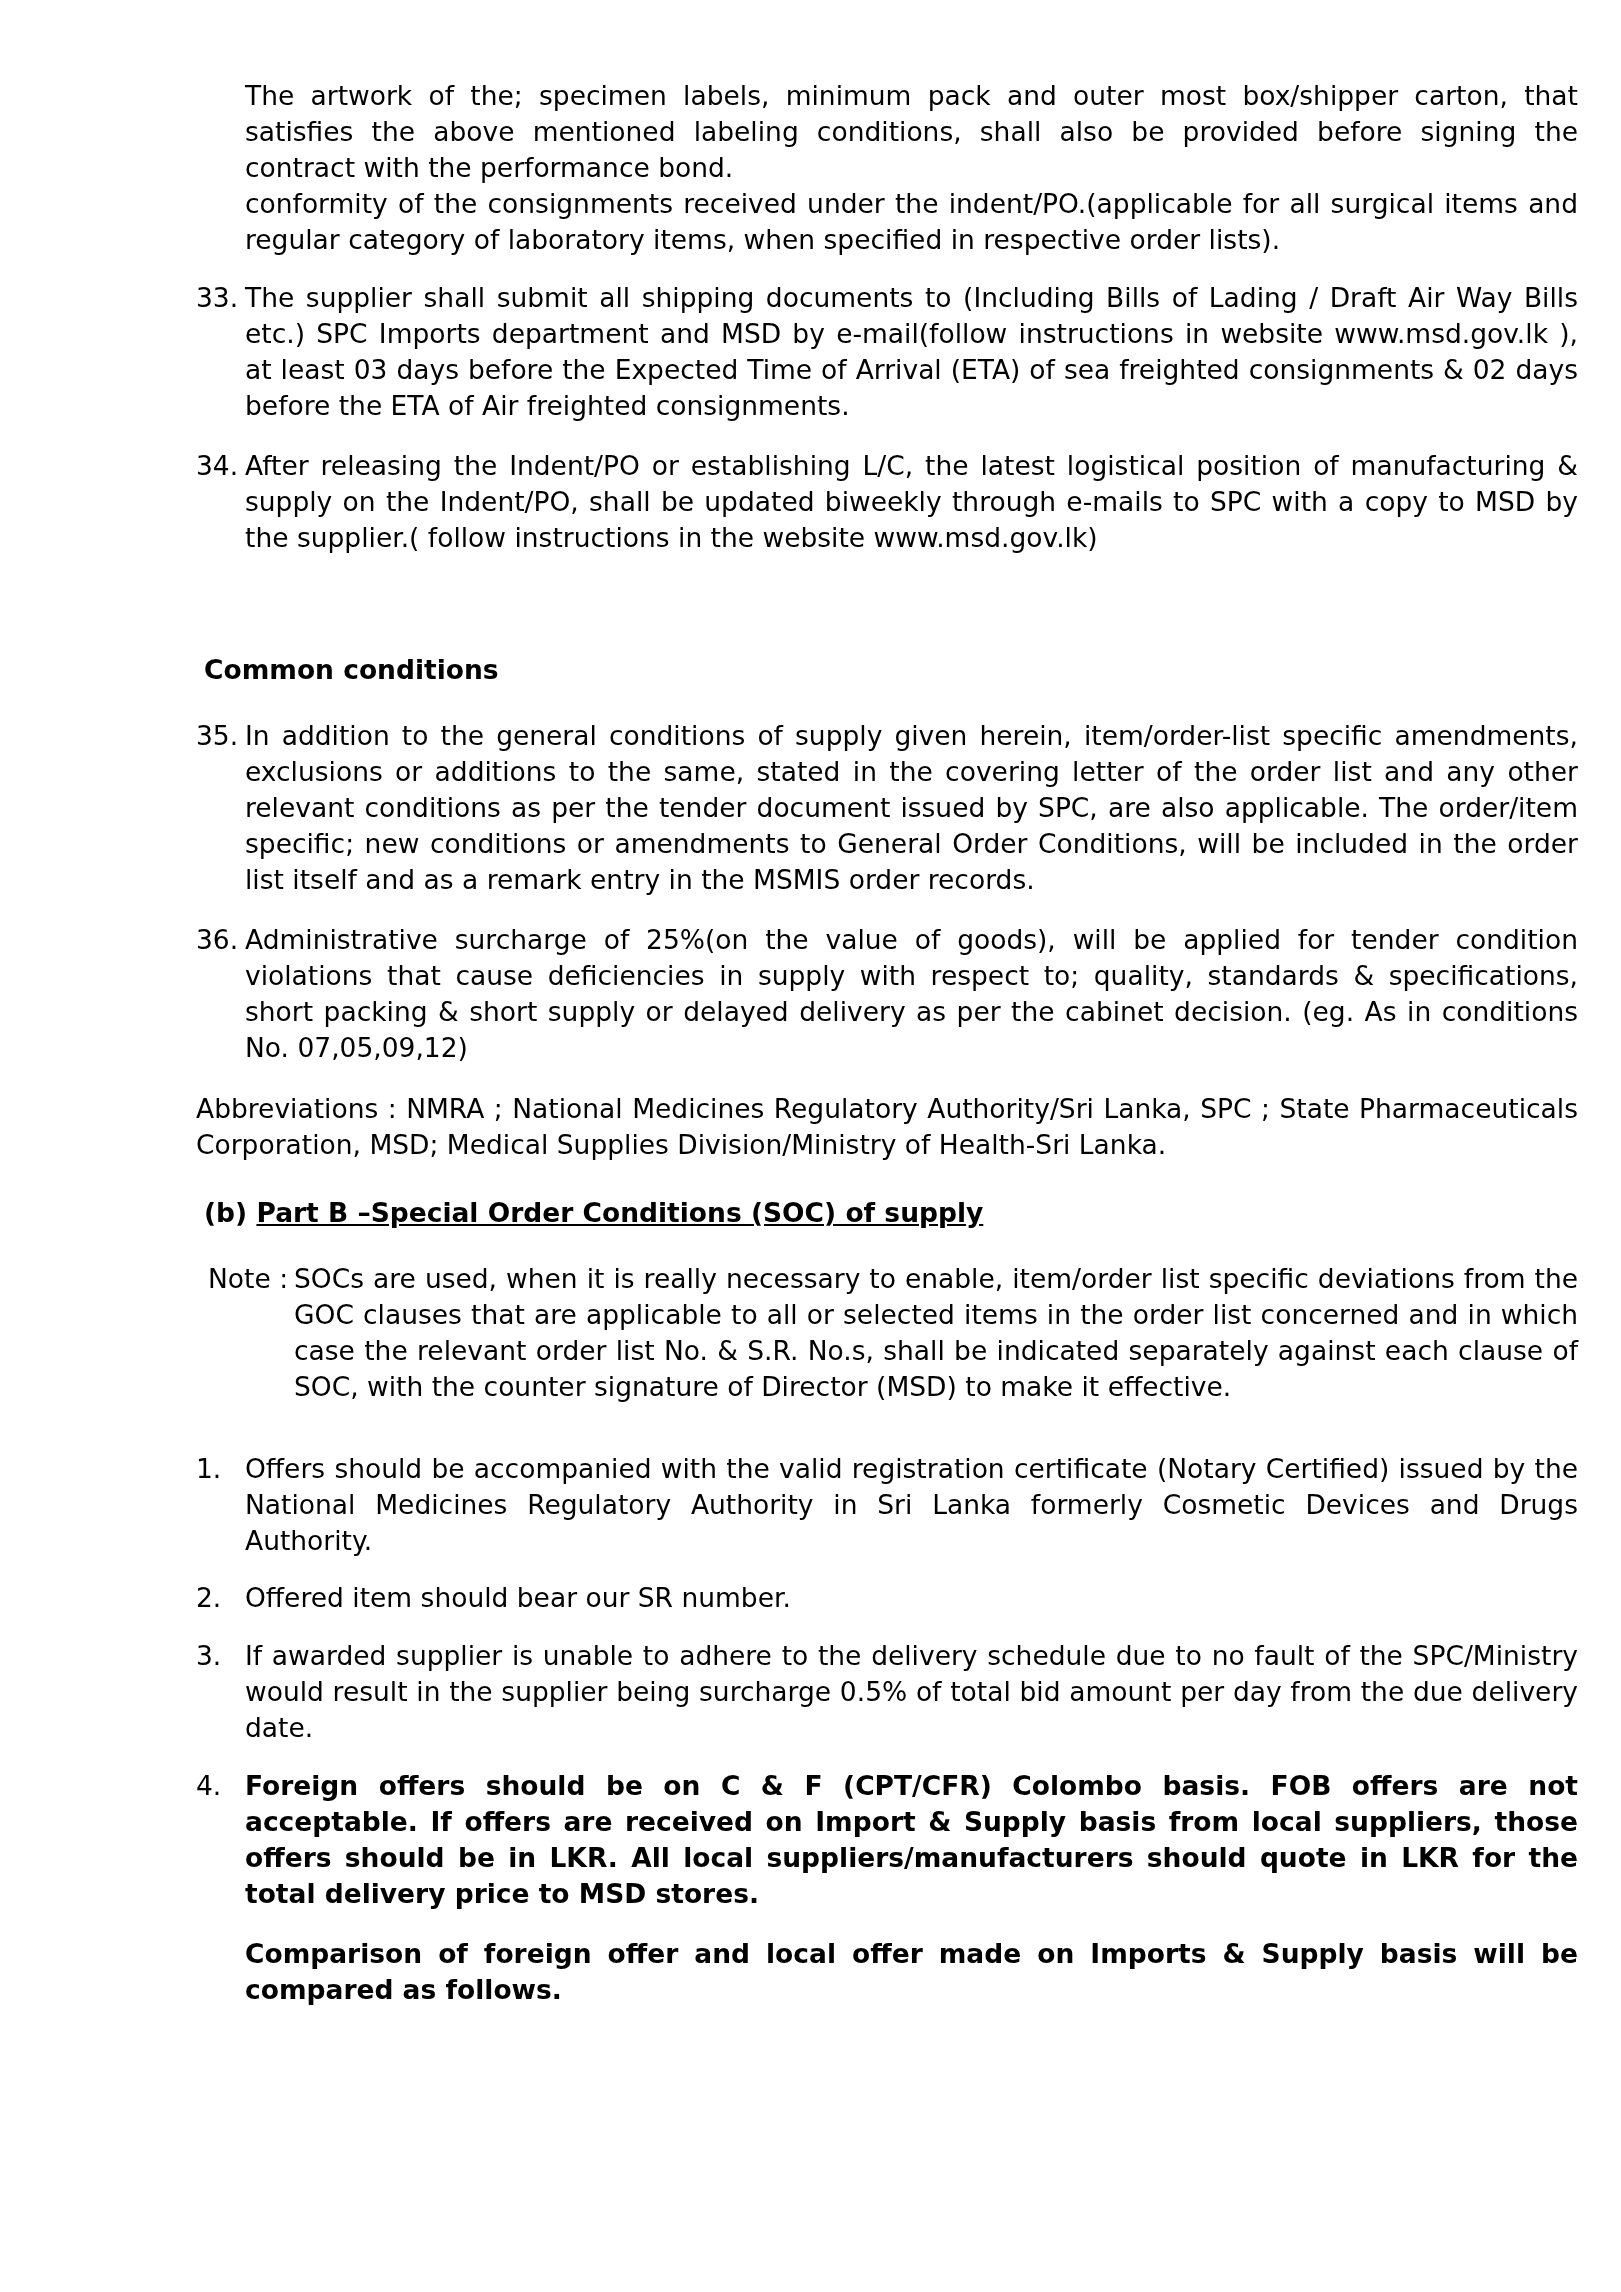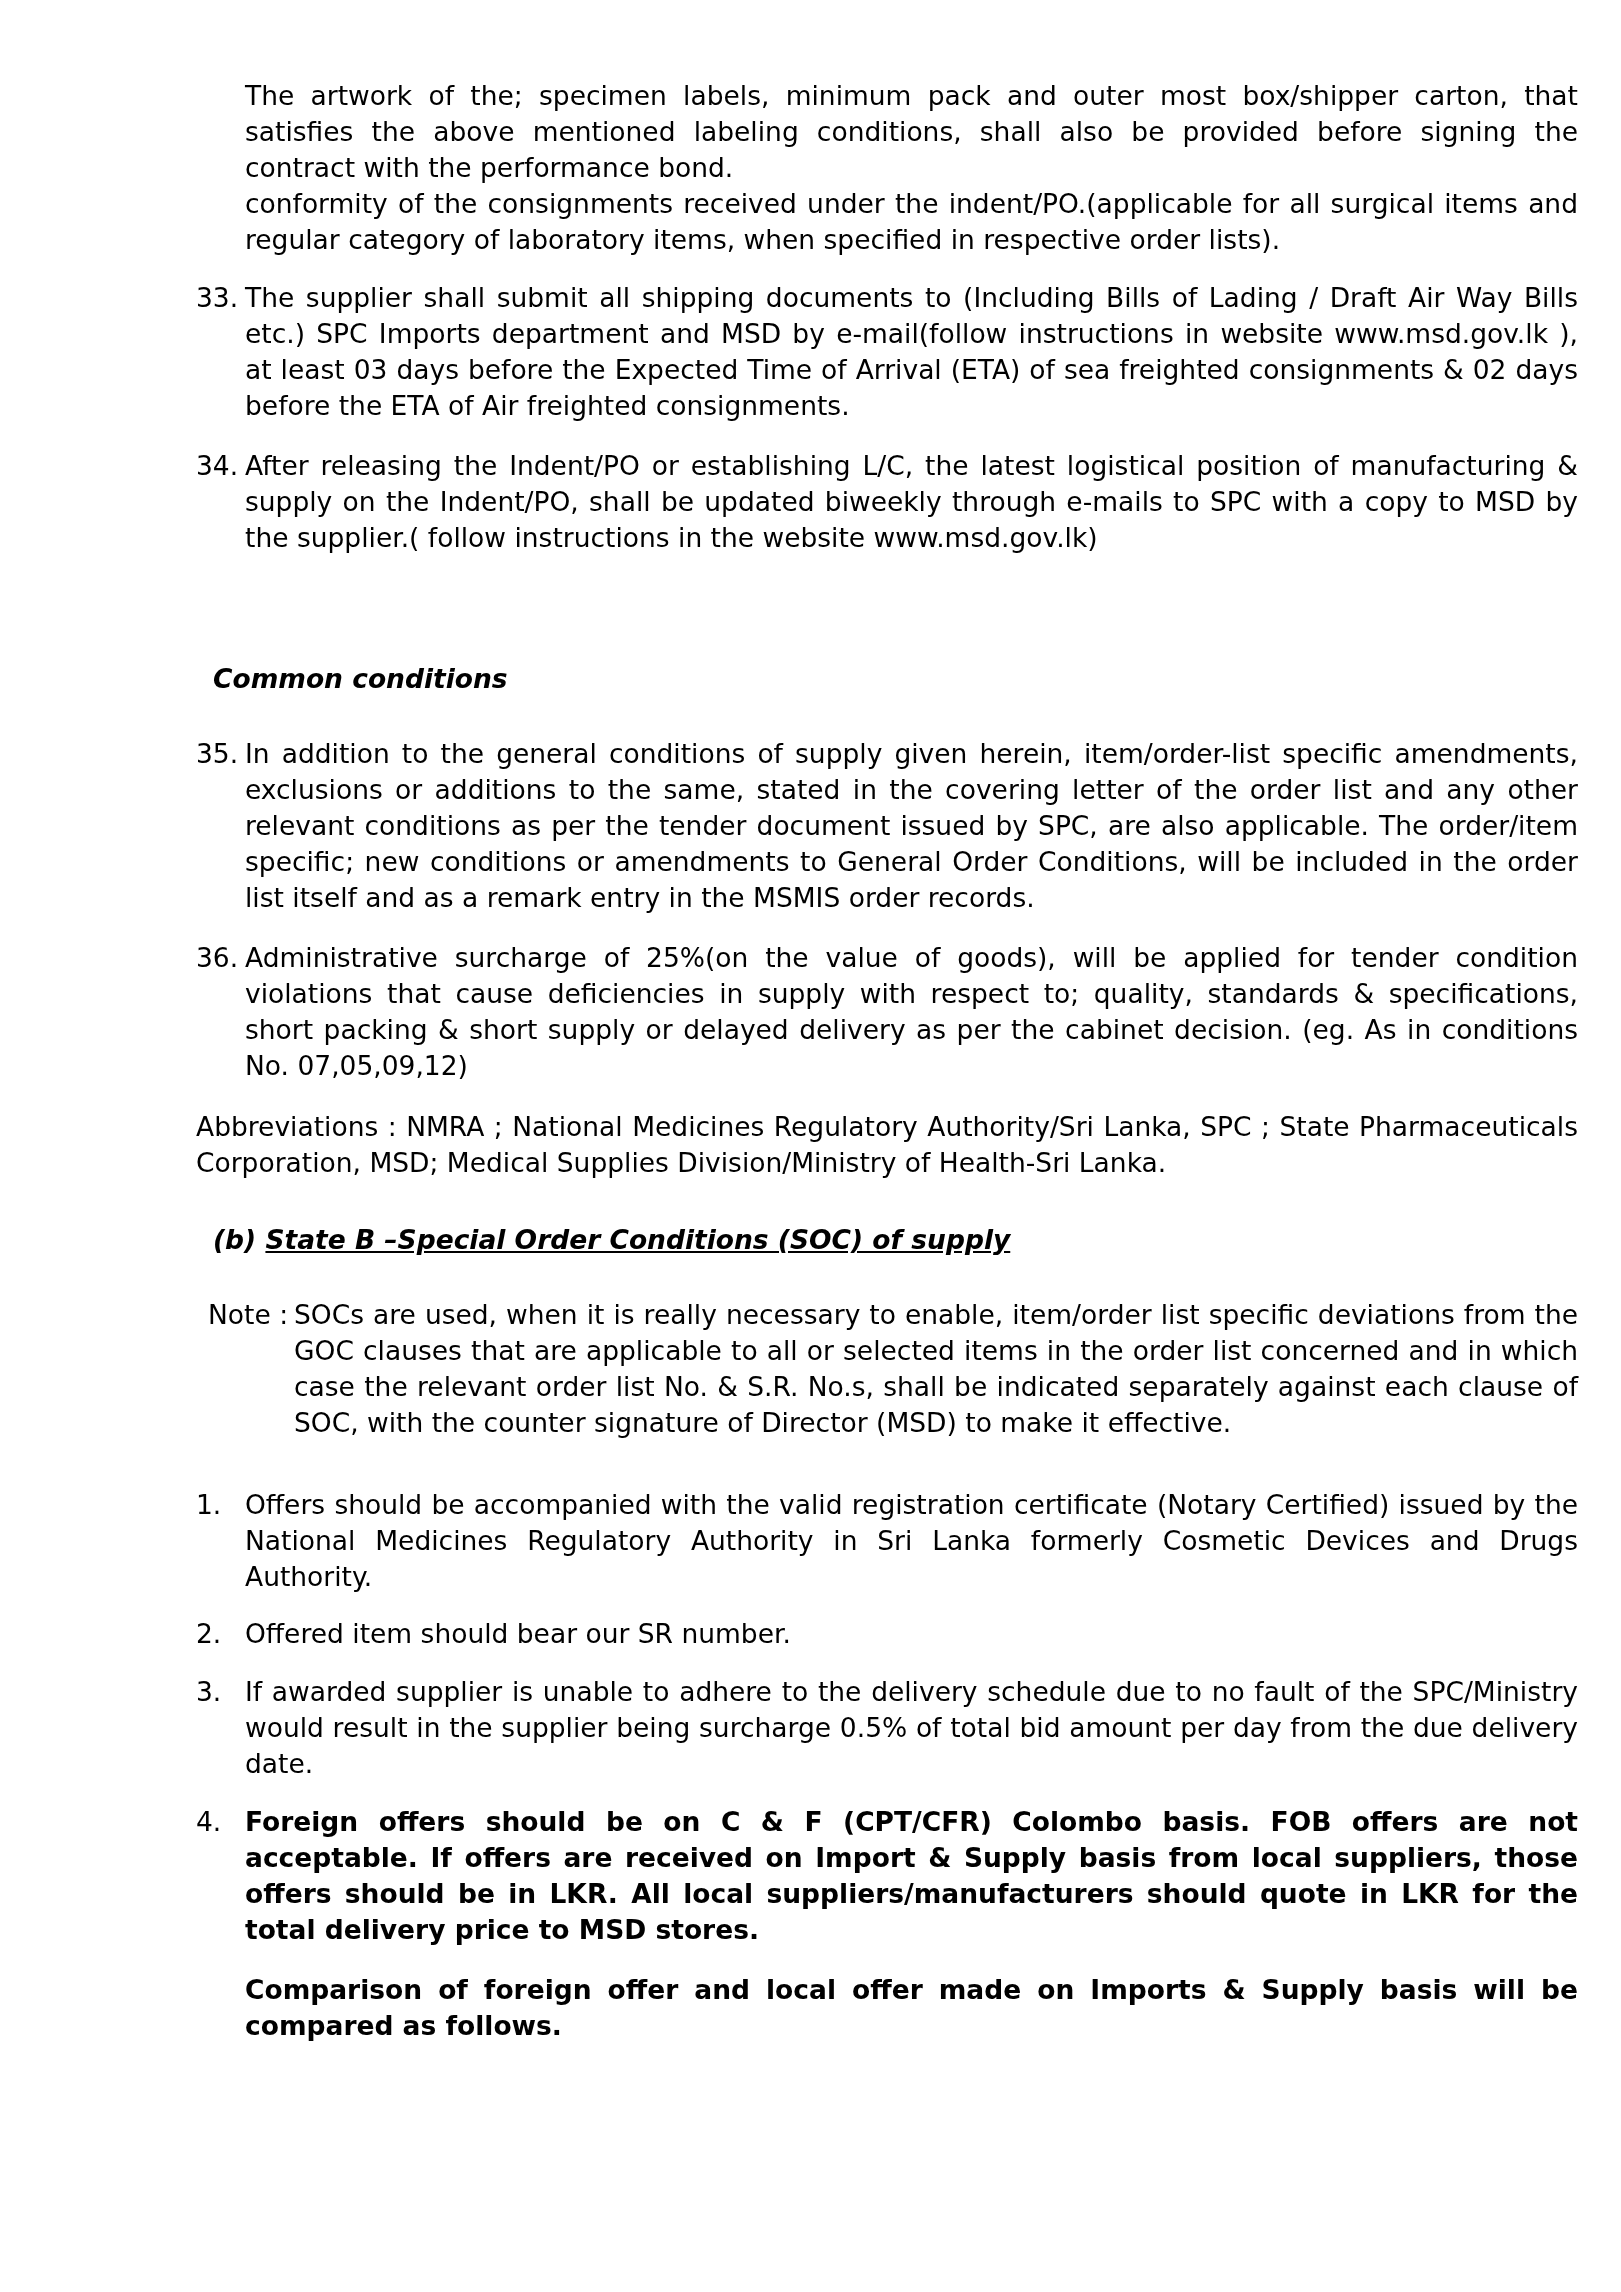--- a/index.html
+++ b/index.html
@@ -10,21 +10,21 @@
   }
   .page { position: absolute; left: 196px; top: 78px; width: 1382px; }
   .just { text-align: justify; }
   .para { margin: 0; }
   .item { position: relative; padding-left: 49px; }
   .num { position: absolute; left: 0; top: 0; text-align: center; }
   .cont { margin: 0; }
   .gap-s { height: 21.6px; }
   .gap-m { height: 24.5px; }
   .gap-l { height: 88px; }
-  .heading { font-weight: bold; margin: 17px; font-style: italic; }
+  .heading { font-weight: bold; margin: 8px; }
   .ul { text-decoration: underline; }
   .note { position: relative; padding-left: 98px; }
   .note .lbl { position: absolute; left: 0; top: 0; margin-left: 12px; }
   .bold { font-weight: bold; }
 </style>
 </head>
 <body>
 
 <div class="page">
 
@@ -64,21 +64,21 @@
     <span class="num">36.</span>
     <p class="cont just">Administrative surcharge of 25%(on the value of goods), will be applied for tender condition violations that cause deficiencies in supply with respect to; quality, standards &amp; specifications, short packing &amp; short supply or delayed delivery as per the cabinet decision. (eg. As  in conditions No. 07,05,09,12)</p>
   </div>
 
   <div class="gap-m"></div>
 
   <p class="para just">Abbreviations : NMRA ; National Medicines Regulatory Authority/Sri Lanka, SPC ; State Pharmaceuticals Corporation, MSD; Medical Supplies Division/Ministry of Health-Sri Lanka.</p>
 
   <div class="gap-m"></div>
 
-  <p class="heading"><span>(b) </span><span class="ul">State B –Special Order Conditions (SOC) of supply</span></p>
+  <p class="heading"><span>(b) </span><span class="ul">Part B –Special Order Conditions (SOC) of supply</span></p>
 
   <div class="gap-s"></div>
 
   <div class="note">
     <span class="lbl">Note :</span>
     <p class="cont just">SOCs are used, when it is really necessary to enable, item/order list specific deviations from the GOC clauses that are applicable to all or selected items in the order list concerned and in which case the relevant order list No. &amp; S.R. No.s, shall be indicated separately against each clause of SOC, with the counter signature of Director (MSD) to make it effective.</p>
   </div>
 
   <div class="gap-m"></div>
 

